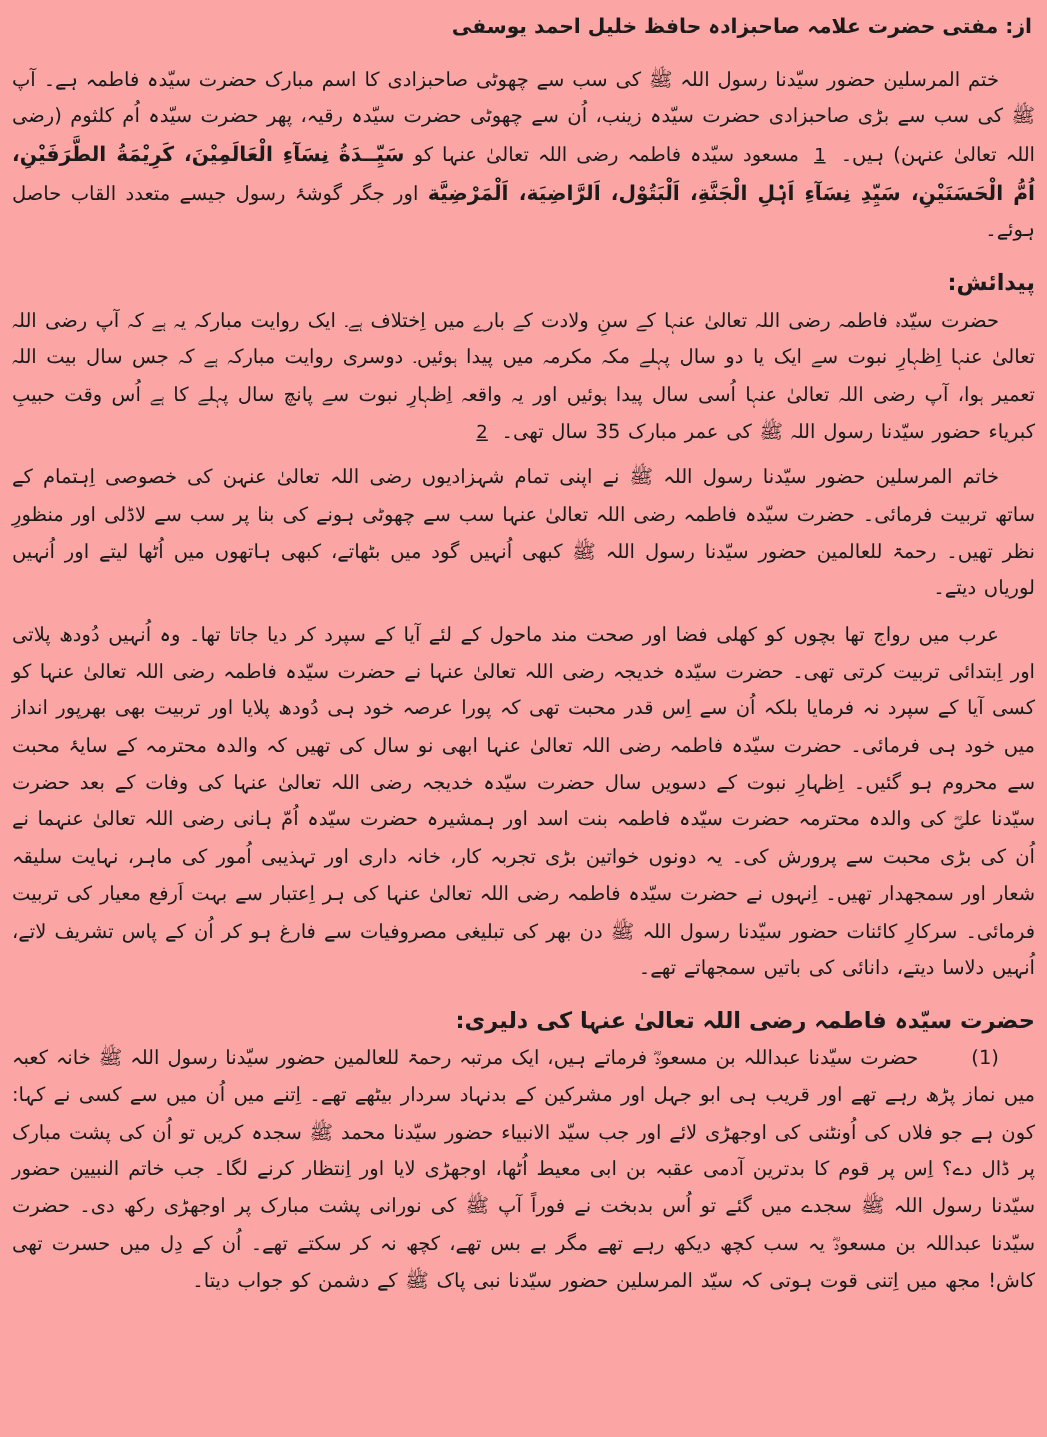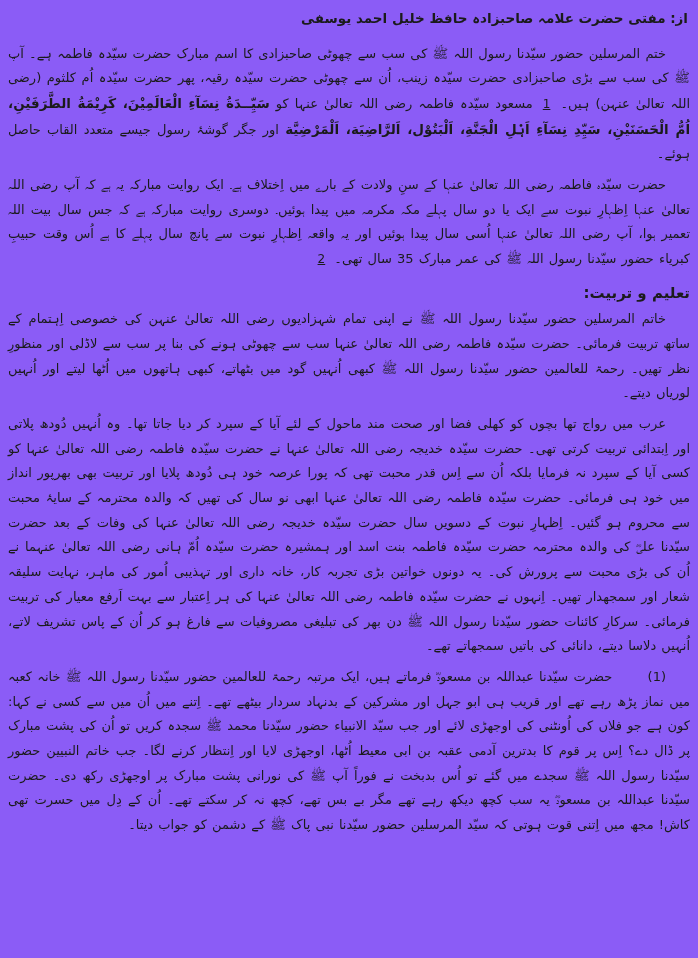--- a/index.html
+++ b/index.html
@@ -6,21 +6,21 @@
     margin: 0;
     padding: 0;
     background: #ffffff;
   }
   .page {
     width: 698px;
     height: 958px;
     box-sizing: border-box;
     margin: 0 auto;
     padding: 6px 8px 4px 8px;
-    background: #8b5cf6;
+    background: #fca5a5;
     color: #1b1b1b;
     direction: rtl;
     overflow: hidden;
     font-family: "DejaVu Sans", sans-serif;
   }
   .byline {
     font-size: 13.5px;
     font-weight: bold;
     text-align: right;
     margin: 2px 2px 12px 0;
@@ -63,32 +63,33 @@
   <div class="byline">از: مفتی حضرت علامہ صاحبزادہ حافظ خلیل احمد یوسفی</div>
 
   <p class="para">
     <span>ختم المرسلین حضور سیّدنا رسول اللہ ﷺ کی سب سے چھوٹی صاحبزادی کا اسم مبارک حضرت سیّدہ فاطمہ ہے۔ آپ ﷺ کی سب سے بڑی صاحبزادی حضرت سیّدہ زینب، اُن سے چھوٹی حضرت سیّدہ رقیہ، پھر حضرت سیّدہ اُم کلثوم (رضی اللہ تعالیٰ عنہن) ہیں۔</span>
     <span class="ref">1</span>
     <span>مسعود سیّدہ فاطمہ رضی اللہ تعالیٰ عنہا کو</span>
     <span class="arabic">سَیِّــدَةُ نِسَآءِ الْعَالَمِیْنَ، کَرِیْمَةُ الطَّرَفَیْنِ، اُمُّ الْحَسَنَیْنِ، سَیِّدِ نِسَآءِ اَہْلِ الْجَنَّةِ، اَلْبَتُوْل، اَلرَّاضِیَة، اَلْمَرْضِیَّة</span>
     <span>اور جگر گوشۂ رسول جیسے متعدد القاب حاصل ہوئے۔</span>
   </p>
 
+  <h2 class="heading">پیدائش:</h2>
 
   <p class="para">
     <span>حضرت سیّدہ فاطمہ رضی اللہ تعالیٰ عنہا کے سنِ ولادت کے بارے میں اِختلاف ہے۔ ایک روایت مبارکہ یہ ہے کہ آپ رضی اللہ تعالیٰ عنہا اِظہارِ نبوت سے ایک یا دو سال پہلے مکہ مکرمہ میں پیدا ہوئیں۔ دوسری روایت مبارکہ ہے کہ جس سال بیت اللہ تعمیر ہوا، آپ رضی اللہ تعالیٰ عنہا اُسی سال پیدا ہوئیں اور یہ واقعہ اِظہارِ نبوت سے پانچ سال پہلے کا ہے اُس وقت حبیبِ کبریاء حضور سیّدنا رسول اللہ ﷺ کی عمر مبارک 35 سال تھی۔</span>
     <span class="ref">2</span>
   </p>
 
 
-  <h2 class="heading">تعلیم و تربیت:</h2>
 
   <p class="para">خاتم المرسلین حضور سیّدنا رسول اللہ ﷺ نے اپنی تمام شہزادیوں رضی اللہ تعالیٰ عنہن کی خصوصی اِہتمام کے ساتھ تربیت فرمائی۔ حضرت سیّدہ فاطمہ رضی اللہ تعالیٰ عنہا سب سے چھوٹی ہونے کی بنا پر سب سے لاڈلی اور منظورِ نظر تھیں۔ رحمۃ للعالمین حضور سیّدنا رسول اللہ ﷺ کبھی اُنہیں گود میں بٹھاتے، کبھی ہاتھوں میں اُٹھا لیتے اور اُنہیں لوریاں دیتے۔</p>
 
   <p class="para">عرب میں رواج تھا بچوں کو کھلی فضا اور صحت مند ماحول کے لئے آیا کے سپرد کر دیا جاتا تھا۔ وہ اُنہیں دُودھ پلاتی اور اِبتدائی تربیت کرتی تھی۔ حضرت سیّدہ خدیجہ رضی اللہ تعالیٰ عنہا نے حضرت سیّدہ فاطمہ رضی اللہ تعالیٰ عنہا کو کسی آیا کے سپرد نہ فرمایا بلکہ اُن سے اِس قدر محبت تھی کہ پورا عرصہ خود ہی دُودھ پلایا اور تربیت بھی بھرپور انداز میں خود ہی فرمائی۔ حضرت سیّدہ فاطمہ رضی اللہ تعالیٰ عنہا ابھی نو سال کی تھیں کہ والدہ محترمہ کے سایۂ محبت سے محروم ہو گئیں۔ اِظہارِ نبوت کے دسویں سال حضرت سیّدہ خدیجہ رضی اللہ تعالیٰ عنہا کی وفات کے بعد حضرت سیّدنا علیؓ کی والدہ محترمہ حضرت سیّدہ فاطمہ بنت اسد اور ہمشیرہ حضرت سیّدہ اُمّ ہانی رضی اللہ تعالیٰ عنہما نے اُن کی بڑی محبت سے پرورش کی۔ یہ دونوں خواتین بڑی تجربہ کار، خانہ داری اور تہذیبی اُمور کی ماہر، نہایت سلیقہ شعار اور سمجھدار تھیں۔ اِنہوں نے حضرت سیّدہ فاطمہ رضی اللہ تعالیٰ عنہا کی ہر اِعتبار سے بہت اَرفع معیار کی تربیت فرمائی۔ سرکارِ کائنات حضور سیّدنا رسول اللہ ﷺ دن بھر کی تبلیغی مصروفیات سے فارغ ہو کر اُن کے پاس تشریف لاتے، اُنہیں دلاسا دیتے، دانائی کی باتیں سمجھاتے تھے۔</p>
 
+  <h2 class="heading">حضرت سیّدہ فاطمہ رضی اللہ تعالیٰ عنہا کی دلیری:</h2>
 
   <p class="para">
     <span class="num-marker">(1)</span>
     <span>حضرت سیّدنا عبداللہ بن مسعودؓ فرماتے ہیں، ایک مرتبہ رحمۃ للعالمین حضور سیّدنا رسول اللہ ﷺ خانہ کعبہ میں نماز پڑھ رہے تھے اور قریب ہی ابو جہل اور مشرکین کے بدنہاد سردار بیٹھے تھے۔ اِتنے میں اُن میں سے کسی نے کہا: کون ہے جو فلاں کی اُونٹنی کی اوجھڑی لائے اور جب سیّد الانبیاء حضور سیّدنا محمد ﷺ سجدہ کریں تو اُن کی پشت مبارک پر ڈال دے؟ اِس پر قوم کا بدترین آدمی عقبہ بن ابی معیط اُٹھا، اوجھڑی لایا اور اِنتظار کرنے لگا۔ جب خاتم النبیین حضور سیّدنا رسول اللہ ﷺ سجدے میں گئے تو اُس بدبخت نے فوراً آپ ﷺ کی نورانی پشت مبارک پر اوجھڑی رکھ دی۔ حضرت سیّدنا عبداللہ بن مسعودؓ یہ سب کچھ دیکھ رہے تھے مگر بے بس تھے، کچھ نہ کر سکتے تھے۔ اُن کے دِل میں حسرت تھی کاش! مجھ میں اِتنی قوت ہوتی کہ سیّد المرسلین حضور سیّدنا نبی پاک ﷺ کے دشمن کو جواب دیتا۔</span>
   </p>
 
 </div>
 
 </body></html>

